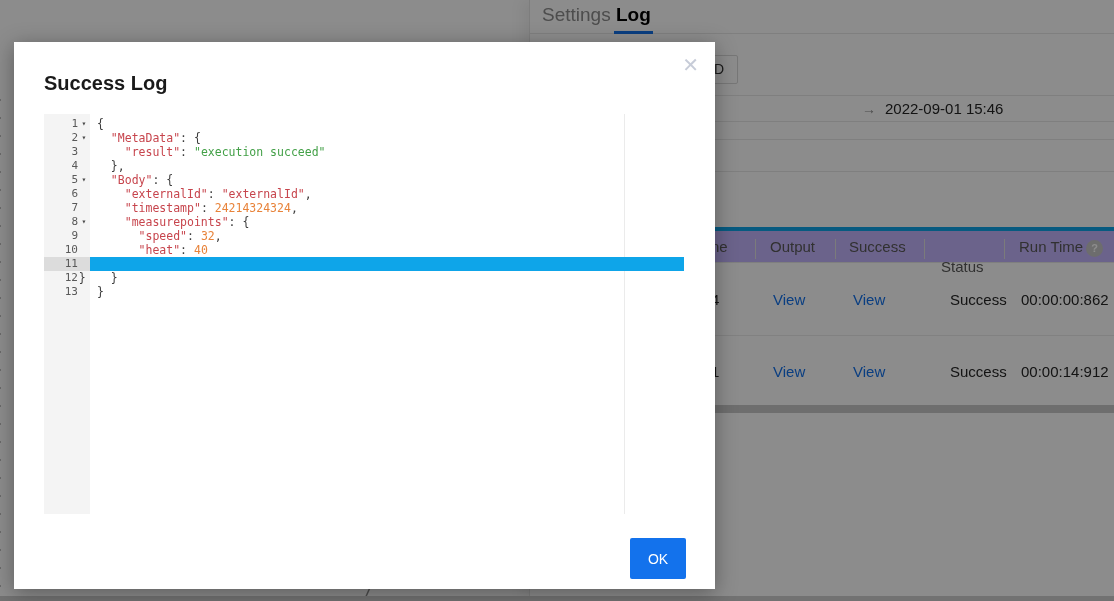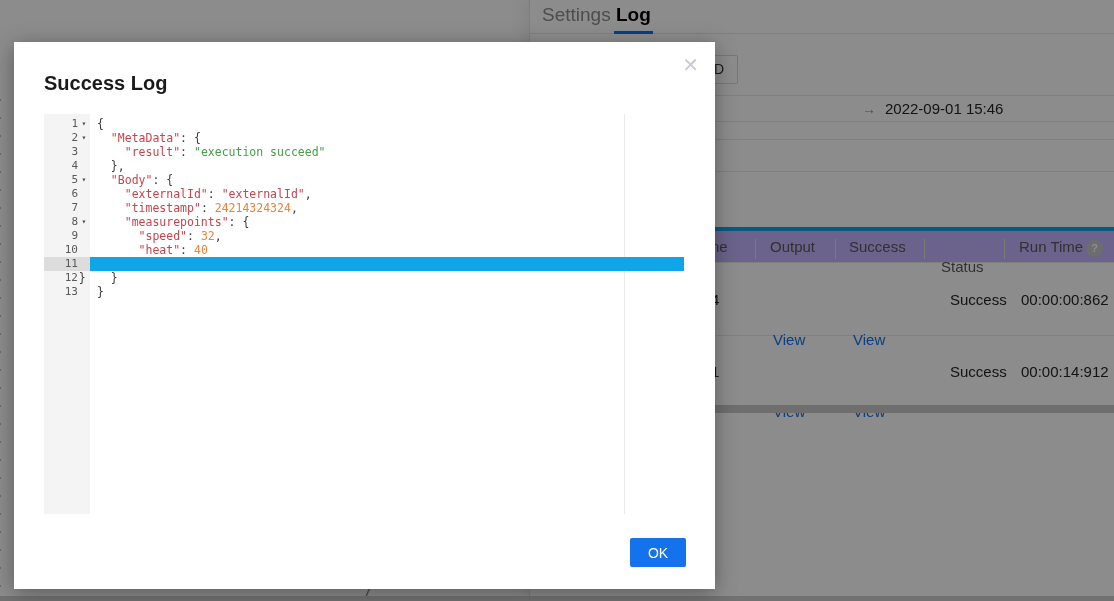--- a/index.html
+++ b/index.html
@@ -53,34 +53,34 @@
   .vs1{left:225px;}.vs2{left:305px;}.vs3{left:394px;}.vs4{left:474px;}
   .help-circle{
     position:absolute;left:556px;top:9px;width:17px;height:17px;border-radius:50%;
     background:#c6c6c6;color:#fff;font-size:11px;font-weight:bold;text-align:center;line-height:17px;cursor:pointer;
   }
   .tbl-row{position:absolute;left:0;right:0;font-size:15px;color:#262626;}
   .row-1{top:263px;height:73px;border-bottom:1px solid #ececec;}
   .row-2{top:336px;height:69px;}
   .tbl-row .cell{position:absolute;top:50%;transform:translateY(-50%);}
   .c-frag{left:181px;}.c-input{left:243px;}.c-output{left:323px;}.c-status{left:420px;}.c-time{left:491px;}
-  .view-link{color:var(--brand-blue);cursor:pointer;margin-top:40px;}
+  .view-link{color:var(--brand-blue);cursor:pointer;}
   .scroll-thumb{position:absolute;left:0;right:0;top:405px;height:8px;background:#c9c9c9;cursor:pointer;}
   .bottom-bar{position:absolute;left:0;right:0;bottom:0;height:5px;background:#cfcfcf;z-index:2;cursor:pointer;}
   
   .overlay{position:absolute;inset:0;background:rgba(0,0,0,0.45);z-index:10;}
   
   .modal{
     position:absolute;left:14px;top:42px;width:701px;height:547px;background:#fff;z-index:20;
     box-shadow:0 4px 20px rgba(0,0,0,0.35);
   }
   .modal-title{position:absolute;left:30px;top:30px;font-size:20px;font-weight:600;color:#1a1a1a;}
   .modal-close{position:absolute;top:13px;right:16px;font-size:20px;color:#c7ccd8;cursor:pointer;line-height:1;}
   .ok-btn{
-    position:absolute;left:616px;top:496px;width:56px;height:29px;border:none;border-radius:2px;
+    position:absolute;left:616px;top:496px;width:56px;height:41px;border:none;border-radius:2px;
     background:var(--brand-blue);color:#fff;font-size:14px;cursor:pointer;
     display:flex;align-items:center;justify-content:center;font-family:"Liberation Sans",sans-serif;
   }
   
   .editor{
     position:absolute;left:30px;top:72px;width:640px;height:400px;background:#fff;overflow:hidden;
     font-family:"DejaVu Sans Mono",monospace;font-size:11.5px;line-height:14px;cursor:text;
   }
   .ed-gutter-bg{position:absolute;left:0;top:0;width:46px;height:100%;background:#f4f4f4;}
   .ed-margin{position:absolute;left:580px;top:0;width:1px;height:100%;background:#ebebeb;}

